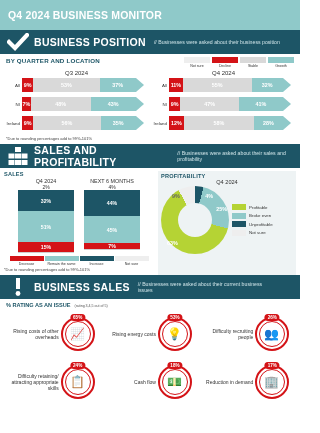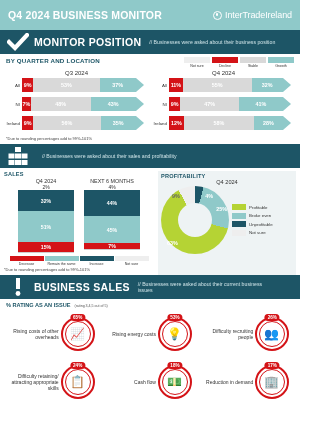--- a/index.html
+++ b/index.html
@@ -104,33 +104,29 @@
          border-radius:7px; padding:1px 3px; z-index:3; }
   .gicon { font-size:12px; color:#d41317; line-height:1; }
 </style>
 </head>
 <body>
 
 <div class="page">
 
   <div class="header">
     <div class="header-title">Q4 2024 BUSINESS MONITOR</div>
-    <div class="brand">
-      <span class="brand-mark"></span>
-      <span class="brand-text">InterTradeIreland</span>
-    </div>
   </div>
 
   <div class="sect-bar">
     <span class="sect-icon">
       <svg width="22" height="18" viewBox="0 0 22 18">
           <path d="M2 9 L8 15 L20 2" stroke="#ffffff" stroke-width="4.2" fill="none" stroke-linecap="square"></path>
         </svg>
     </span>
-    <span class="sect-title">MONITOR POSITION</span>
+    <span class="sect-title">BUSINESS POSITION</span>
     <span class="sect-note">// Businesses were asked about their business position</span>
   </div>
 
   <div class="bp-head">
     <div class="bp-subtitle">BY QUARTER AND LOCATION</div>
     <div class="legend-h">
       <div class="li">
         <div class="sw" style="background:#eeeeee"></div>
         <div class="lb">Not sure</div>
       </div>
@@ -221,20 +217,21 @@
       <svg width="22" height="20" viewBox="0 0 22 20">
         <rect x="8" y="1" width="6" height="5" fill="#fff"></rect>
         <rect x="1.5" y="7.5" width="6" height="5" fill="#fff"></rect>
         <rect x="14.5" y="7.5" width="6" height="5" fill="#fff"></rect>
         <rect x="8" y="7.5" width="6" height="5" fill="#fff"></rect>
         <rect x="1.5" y="14" width="6" height="5" fill="#fff"></rect>
         <rect x="8" y="14" width="6" height="5" fill="#fff"></rect>
         <rect x="14.5" y="14" width="6" height="5" fill="#fff"></rect>
       </svg>
     </span>
+    <span class="sect-title">SALES AND PROFITABILITY</span>
     <span class="sect-note">// Businesses were asked about their sales and profitability</span>
   </div>
 
   <div class="sp-wrap">
 
     <div class="sp-left">
       <div class="sp-label">SALES</div>
       <div class="stacks">
         <div class="stack-col">
           <div class="stack-title">Q4 2024</div>

